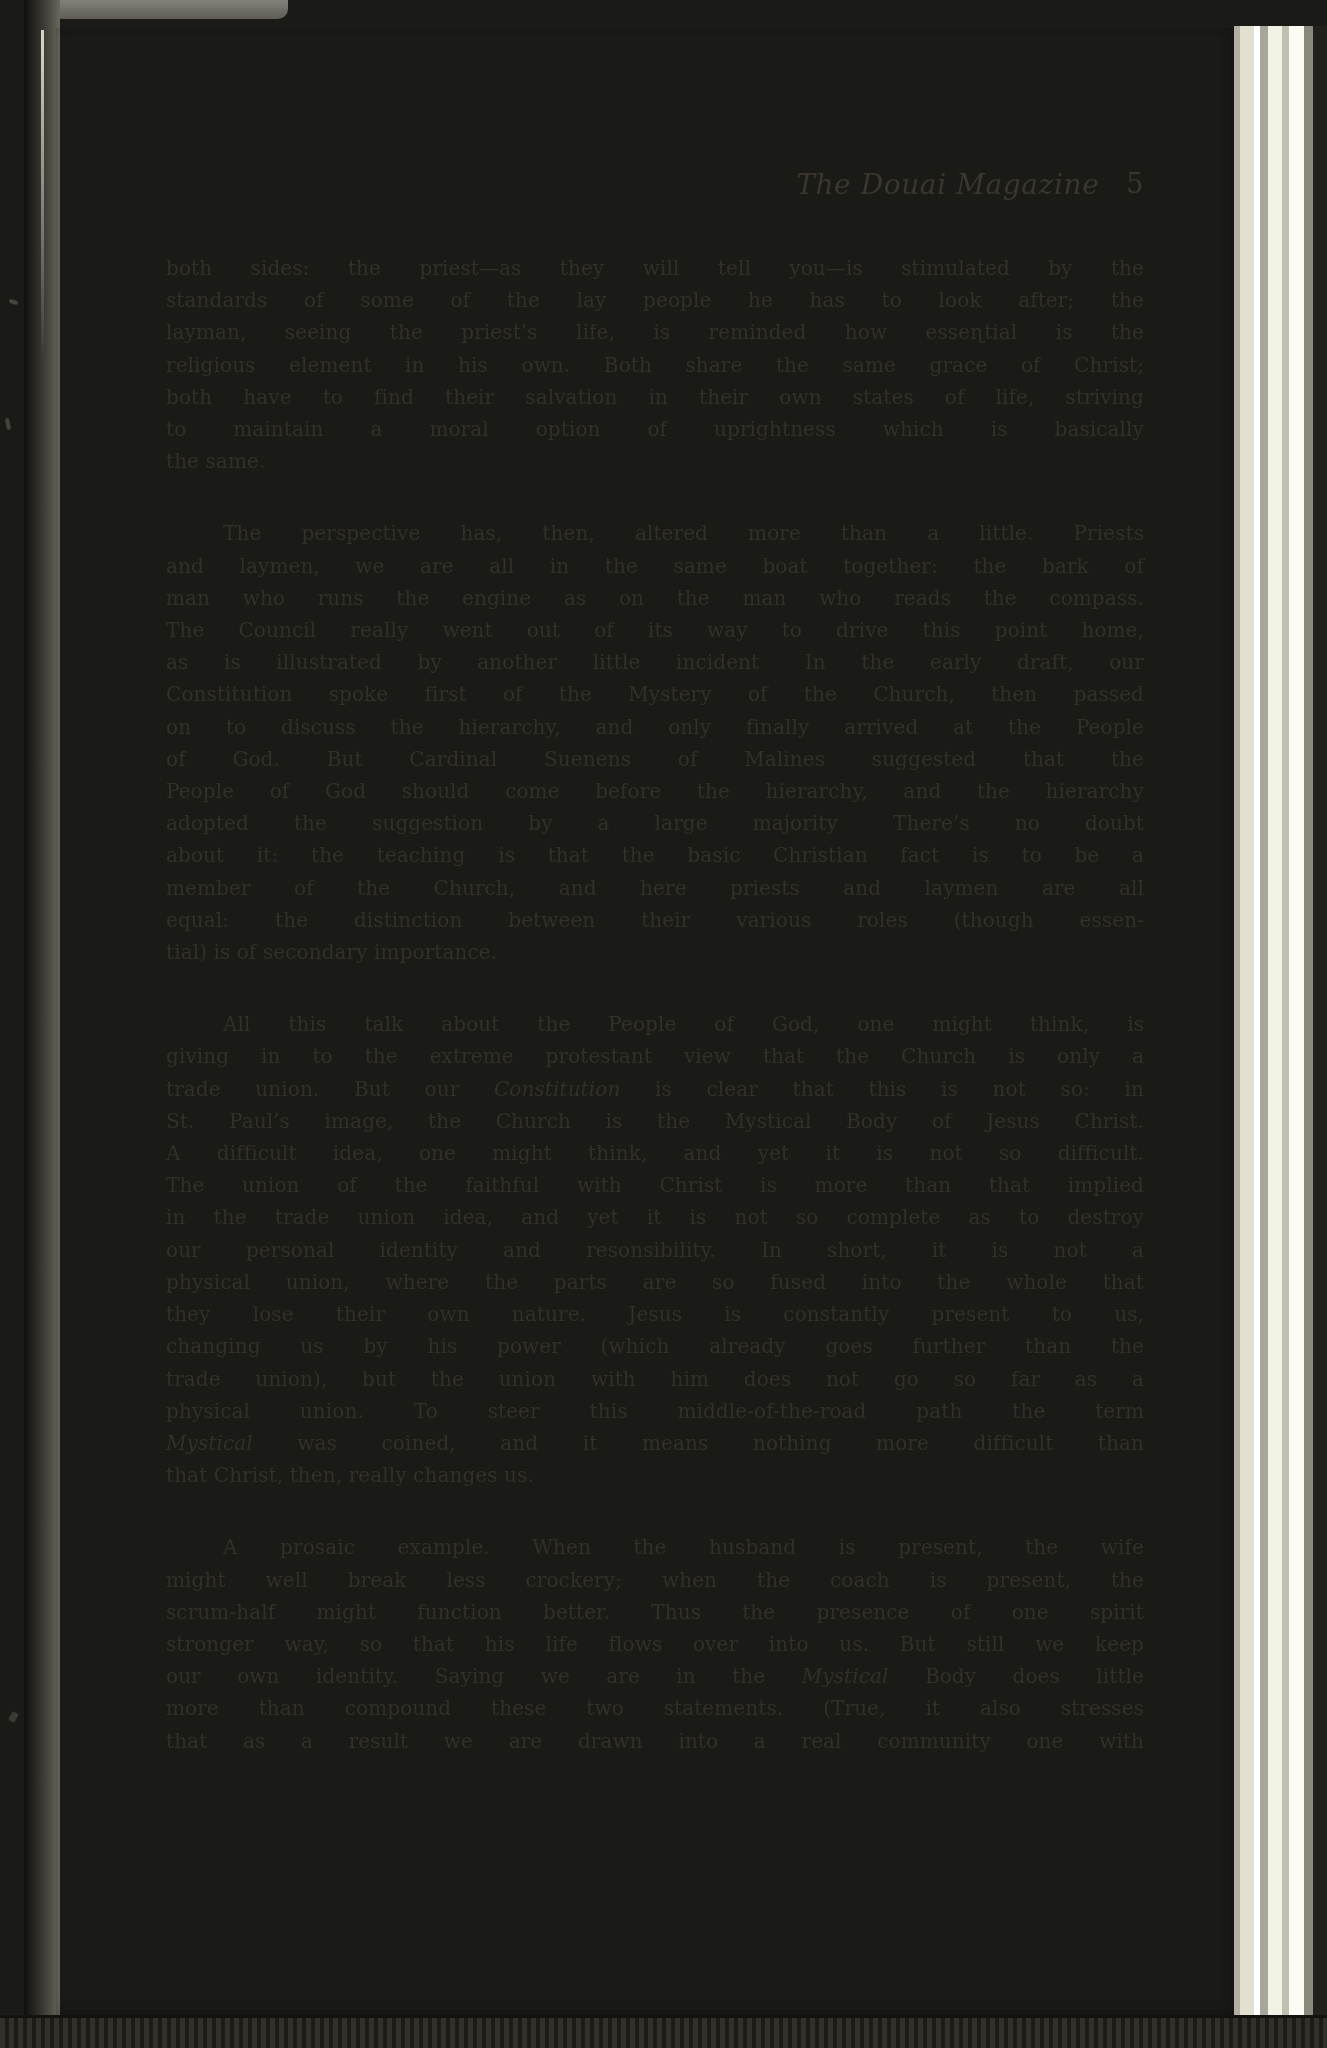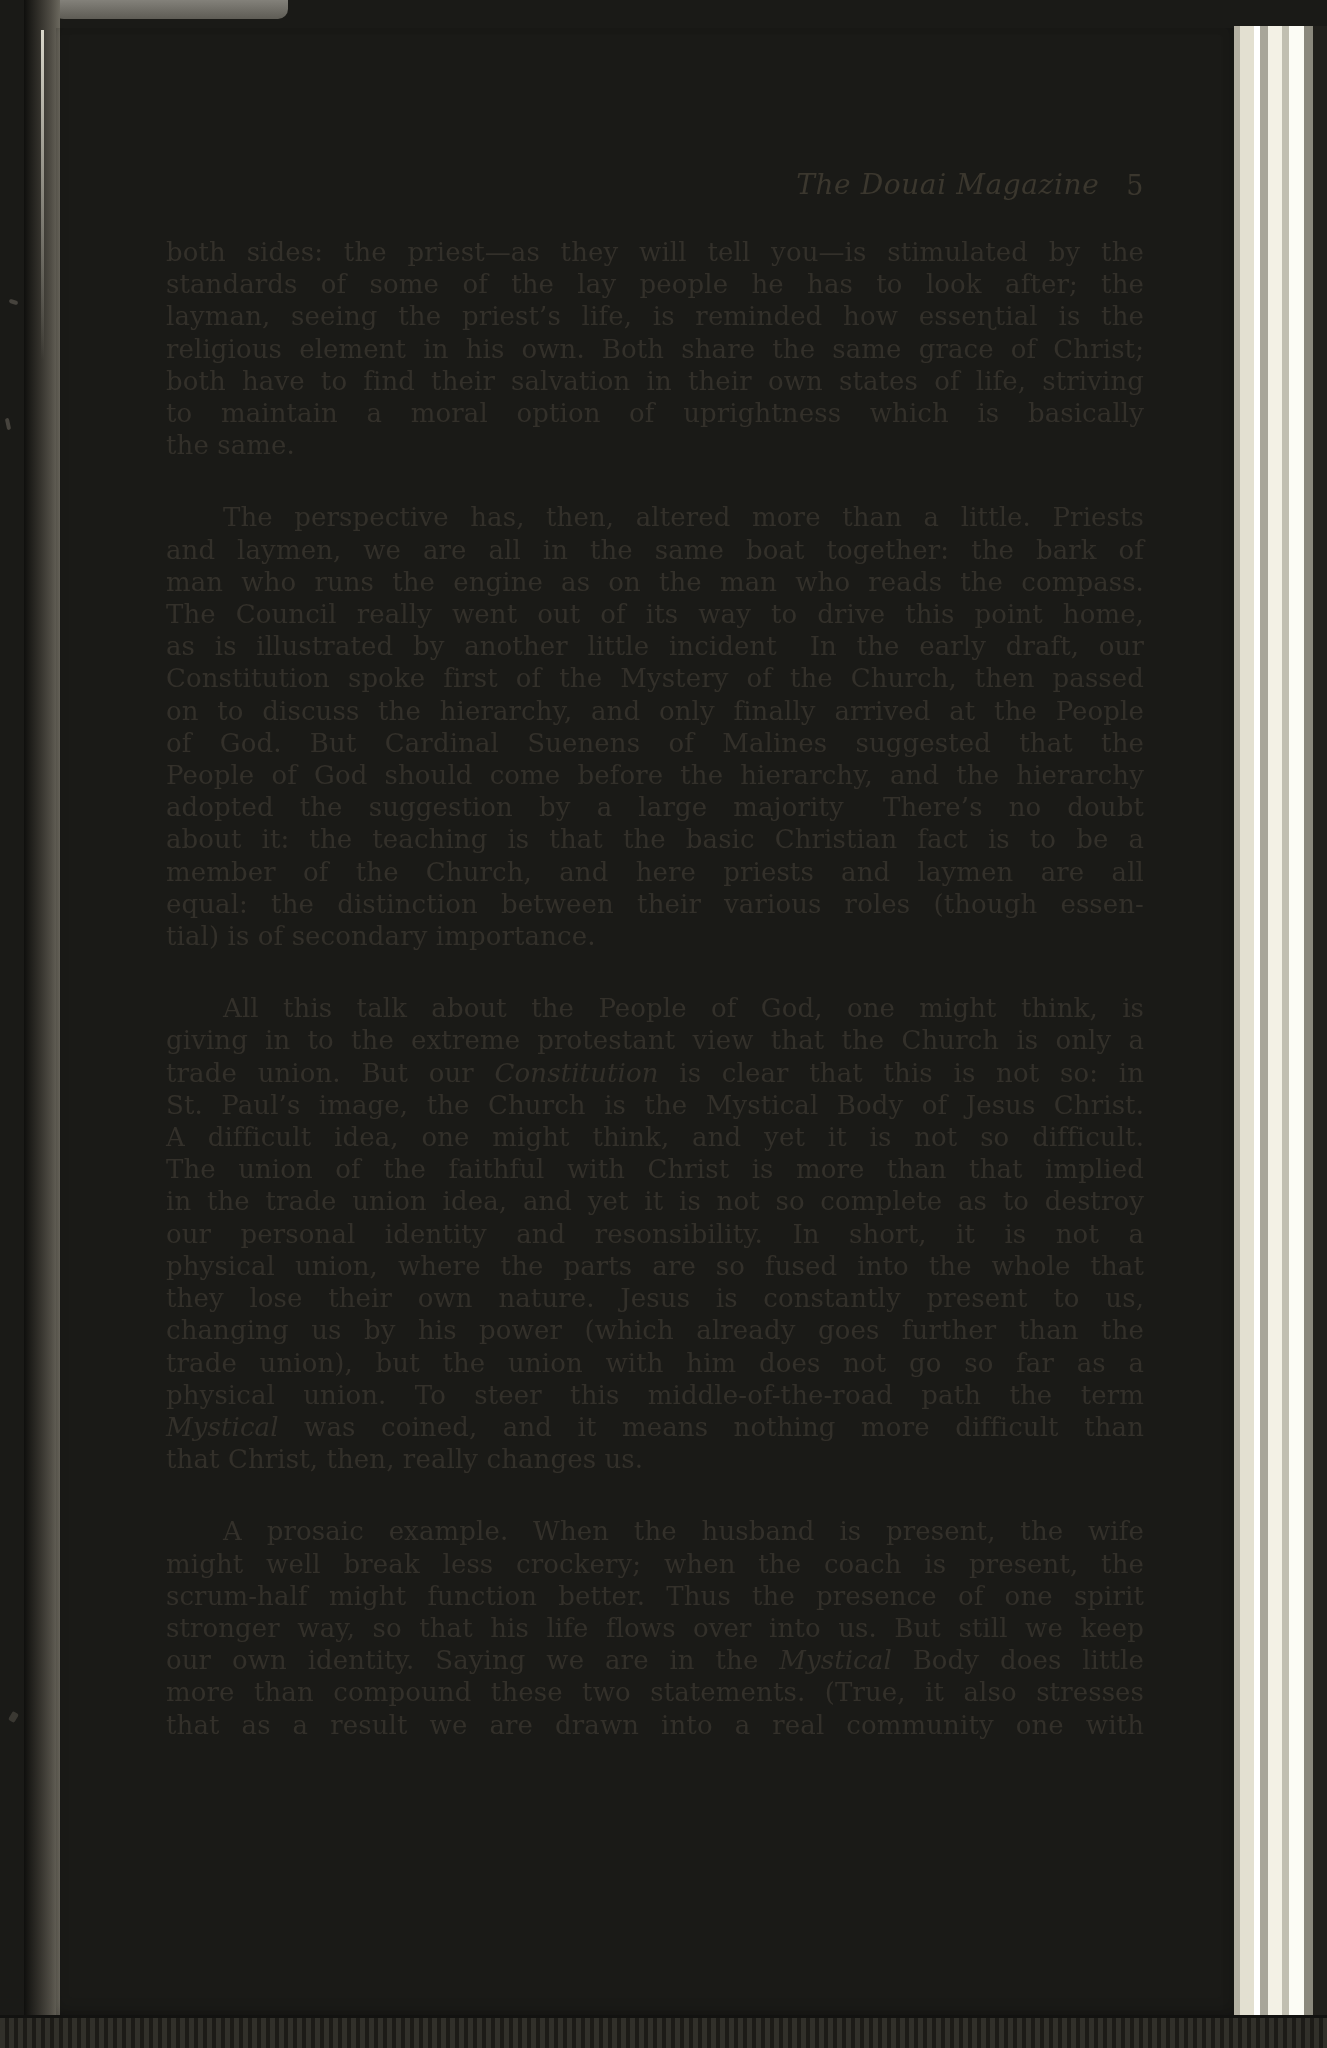--- a/index.html
+++ b/index.html
@@ -60,29 +60,29 @@
     border-top:3px solid #121210;
   }
   
   .artifact{position:absolute;background:#6b665c;opacity:.55;border-radius:2px;}
   .a1{left:9px;top:300px;width:9px;height:4px;transform:rotate(18deg);}
   .a2{left:6px;top:418px;width:4px;height:12px;transform:rotate(-12deg);}
   .a3{left:10px;top:1712px;width:7px;height:10px;transform:rotate(30deg);opacity:.4;}
   
   .header{
     position:absolute;left:110px;top:140px;width:978px;
-    display:flex;justify-content:flex-end;align-items:flex-end;gap:27px;
+    display:flex;justify-content:flex-end;align-items:flex-start;gap:27px;
     color:#3b372e;font-size:28px;
   }
   .header .title{font-style:italic;letter-spacing:.6px;}
   .header .num{font-size:27px;letter-spacing:.5px;}
   
   .body{
-    position:absolute;left:110px;top:208px;width:978px;
-    font-size:26px;line-height:32.2px;color:var(--ink);
+    position:absolute;left:110px;top:224px;width:978px;
+    font-size:20px;line-height:32.2px;color:var(--ink);
     letter-spacing:.1px;
   }
   .para{margin:0;}
   .line{text-align:justify;text-align-last:justify;}
   .line.end{text-align-last:left;}
   .para.indent .line.first{text-indent:57px;margin-top:40px;}
   .it{font-style:italic;}
 </style>
 </head>
 <body>

